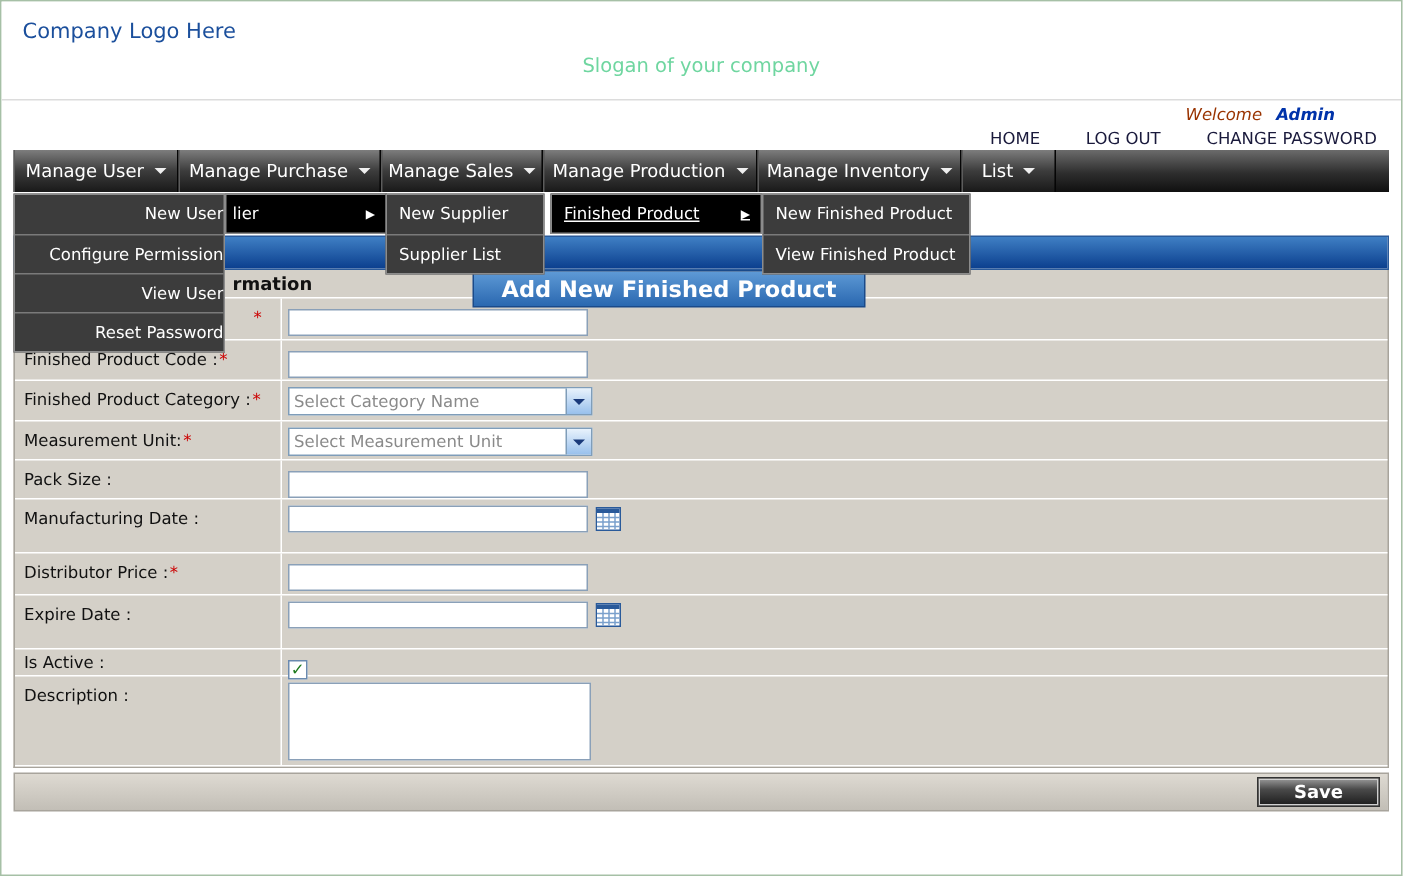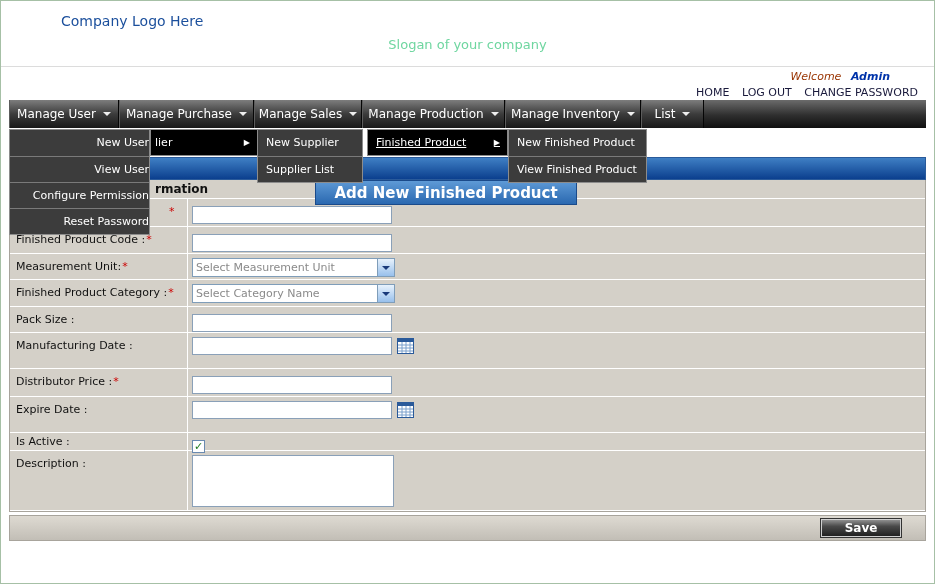--- a/index.html
+++ b/index.html
@@ -1,30 +1,30 @@
 <!DOCTYPE html>
 <html><head>
 <meta charset="utf-8">
 <style>
   * { margin:0; padding:0; box-sizing:border-box; }
   body { background:#fff; font-family:"DejaVu Sans", sans-serif; }
   .page { position:relative; width:935px; height:584px; border:1px solid #a6c0a6; background:#fff; overflow:hidden; }
 
   
   .header { height:66px; position:relative; border-bottom:1px solid #dcdcdc; background:#fff; }
-  .logo { position:absolute; left:14px; top:12px; font-size:14px; color:#1b4f9c;margin-left:46px; }
+  .logo { position:absolute; left:14px; top:12px; font-size:14px; color:#1b4f9c; }
   .slogan { position:absolute; left:0; right:0; top:36px; text-align:center; font-size:13px; color:#6fd6a0; }
 
   
   .topbar { height:33px; text-align:right; padding:3px 16px 0 0; background:#fff; }
   .welcome-line { font-size:11px; margin-right:28px; white-space:nowrap;font-style:italic; }
   .welcome-label { color:#993300; }
   .username { color:#0033aa; font-weight:bold; margin-left:6px; }
   .links-line { font-size:11px; color:#1a1a3c; margin-top:3px; white-space:nowrap; }
-  .links-line span { margin-left:9px; cursor:pointer; }
+  .links-line span { margin-left:27px; cursor:pointer; }
 
   
   .menubar { height:28px; margin:0 8px; background:linear-gradient(#6b6b6b,#2e2e2e 55%,#101010); display:flex; }
   .menu-item { display:flex; align-items:center; justify-content:center; color:#fff; font-size:12px; height:28px;
     background:linear-gradient(#7d7d7d,#3c3c3c 50%,#191919); border-right:1px solid #050505; border-left:1px solid #5c5c5c; cursor:pointer; white-space:nowrap; }
   .w110{width:110px}.w135{width:135px}.w108{width:108px}.w143{width:143px}.w136{width:136px}.w63{width:63px}
   .caret { width:0; height:0; border-left:4px solid transparent; border-right:4px solid transparent; border-top:4px solid #efefef; margin-left:7px; }
 
   .gap-strip { height:29px; margin:0 8px; background:#fff; }
 
@@ -50,21 +50,21 @@
   .sel-text { flex:1; font-size:11px; color:#8a8a8a; padding-left:3px; white-space:nowrap; overflow:hidden; }
   .sel-btn { width:17px; height:17px; background:linear-gradient(#e8f2fc,#98c0ec); border-left:1px solid #7f9db9; display:flex; align-items:center; justify-content:center; }
   .sel-arrow { width:0; height:0; border-left:4px solid transparent; border-right:4px solid transparent; border-top:4px solid #1a3a7a; }
   .datewrap { display:flex; align-items:flex-start; gap:5px; }
   .calbtn { border:none; background:none; padding:0; margin-top:1px; cursor:pointer; line-height:0; }
   .cb { width:13px; height:13px; background:#fff; border:1px solid #6a8ab0; display:inline-flex; align-items:center; justify-content:center;
     font-size:11px; color:#1e7a1e; font-weight:bold; line-height:1; cursor:pointer; }
   .ta { width:202px; height:52px; border:1px solid #8aa0b8; background:#fff; font-family:inherit; font-size:11px; resize:none; }
 
   .save-row { margin:3px 8px 0; border:1px solid #a8a49c; height:26px; background:linear-gradient(#dedad2,#c2beb6);
-    display:flex; justify-content:flex-end; align-items:center; padding-right:23px; }
+    display:flex; justify-content:flex-end; align-items:center; padding-right:5px; }
   .save-btn { width:82px; height:20px; background:linear-gradient(#9a9a9a,#4a4a4a 40%,#1c1c1c); color:#fff; font-size:12px; font-weight:bold;
     border:1px solid #333; box-shadow:inset 0 0 0 1px #cfcfcf; font-family:inherit; cursor:pointer; }
 
   
   .dd { position:absolute; z-index:30; background:#3c3c3c; border:1px solid #8c8c8c; }
   .dd-item { height:26px; line-height:25px; padding-left:8px; color:#fff; font-size:11px; white-space:nowrap; overflow:hidden; cursor:pointer; }
   .dd-item + .dd-item { border-top:1px solid #7a7a7a; }
   .dd-user { left:8px; top:128px; width:141px;text-align:right; }
   .dd-sales { left:256px; top:128px; width:106px; }
   .dd-sub { left:507px; top:128px; width:139px; }
@@ -137,37 +137,37 @@
       </div>
     </div>
 
     <div class="frow h27">
       <div class="fl"><span>Finished Product Code :</span><span class="req">*</span></div>
       <div class="fc">
         <input class="ti" value="" style="">
       </div>
     </div>
 
-    <div class="frow h26">
-      <div class="fl"><span>Measurement Unit:</span><span class="req">*</span></div>
+    <div class="frow h27">
+      <div class="fl"><span>Finished Product Category :</span><span class="req">*</span></div>
       <div class="fc">
         <div class="sel">
-          <span class="sel-text">Select Measurement Unit</span>
+          <span class="sel-text">Select Category Name</span>
           <span class="sel-btn">
               <span class="sel-arrow"></span>
             </span>
         </div>
       </div>
     </div>
 
-    <div class="frow h27">
-      <div class="fl"><span>Finished Product Category :</span><span class="req">*</span></div>
+    <div class="frow h26">
+      <div class="fl"><span>Measurement Unit:</span><span class="req">*</span></div>
       <div class="fc">
         <div class="sel">
-          <span class="sel-text">Select Category Name</span>
+          <span class="sel-text">Select Measurement Unit</span>
           <span class="sel-btn">
               <span class="sel-arrow"></span>
             </span>
         </div>
       </div>
     </div>
 
     <div class="frow h26">
       <div class="fl"><span>Pack Size :</span><span class="req"></span></div>
       <div class="fc">
@@ -232,22 +232,22 @@
   </div>
 
   <div class="save-row">
     <button class="save-btn">Save</button>
   </div>
 
   <div class="title-box">Add New Finished Product</div>
 
   <div class="dd dd-user">
     <div class="dd-item">New User</div>
+    <div class="dd-item">Configure Permission</div>
     <div class="dd-item">View User</div>
-    <div class="dd-item">Configure Permission</div>
     <div class="dd-item">Reset Password</div>
   </div>
 
   <div class="hl-item supplier-partial">
     <span>lier</span>
     <span class="arrow">▶</span>
   </div>
 
   <div class="dd dd-sales">
     <div class="dd-item">New Supplier</div>

